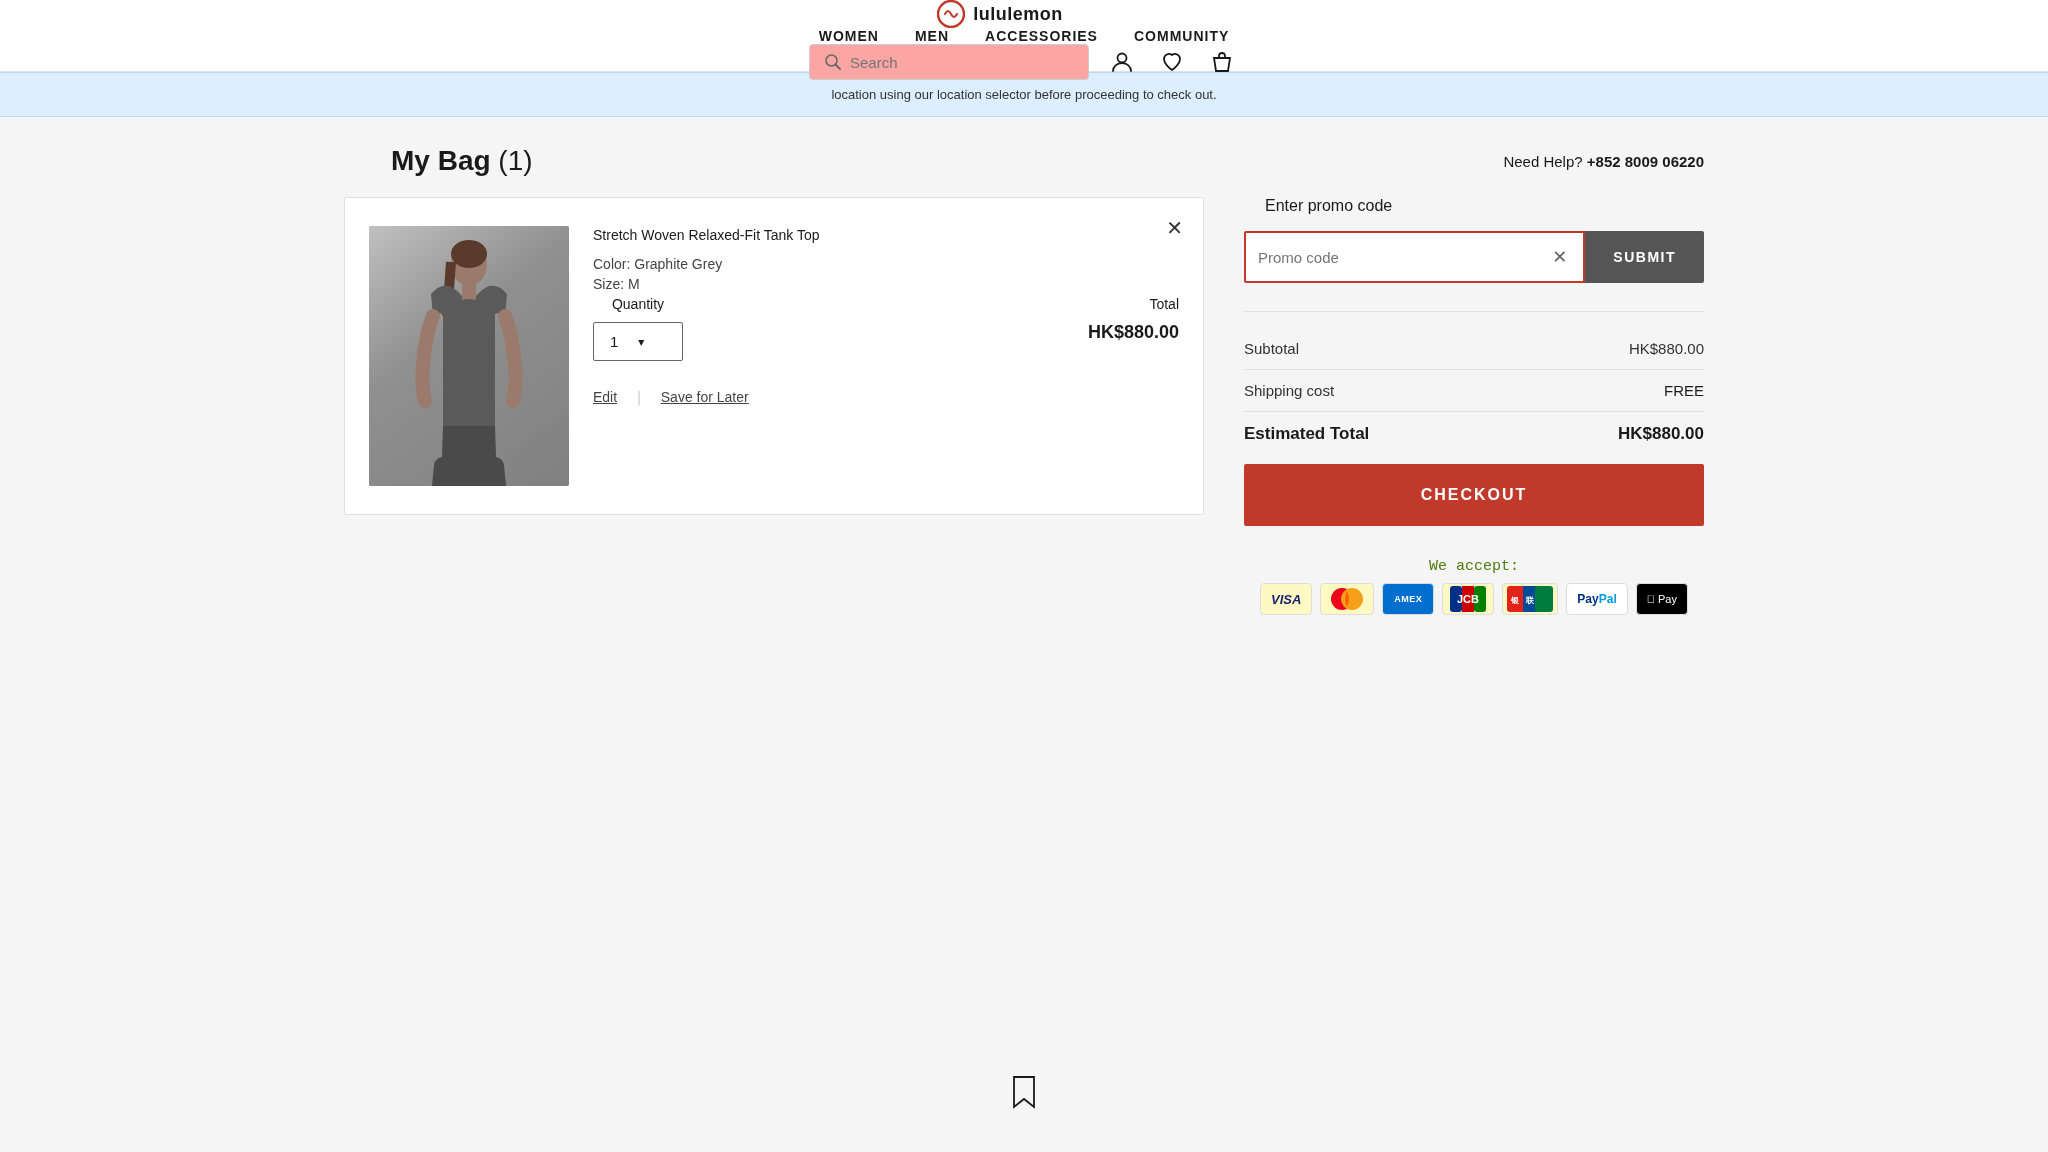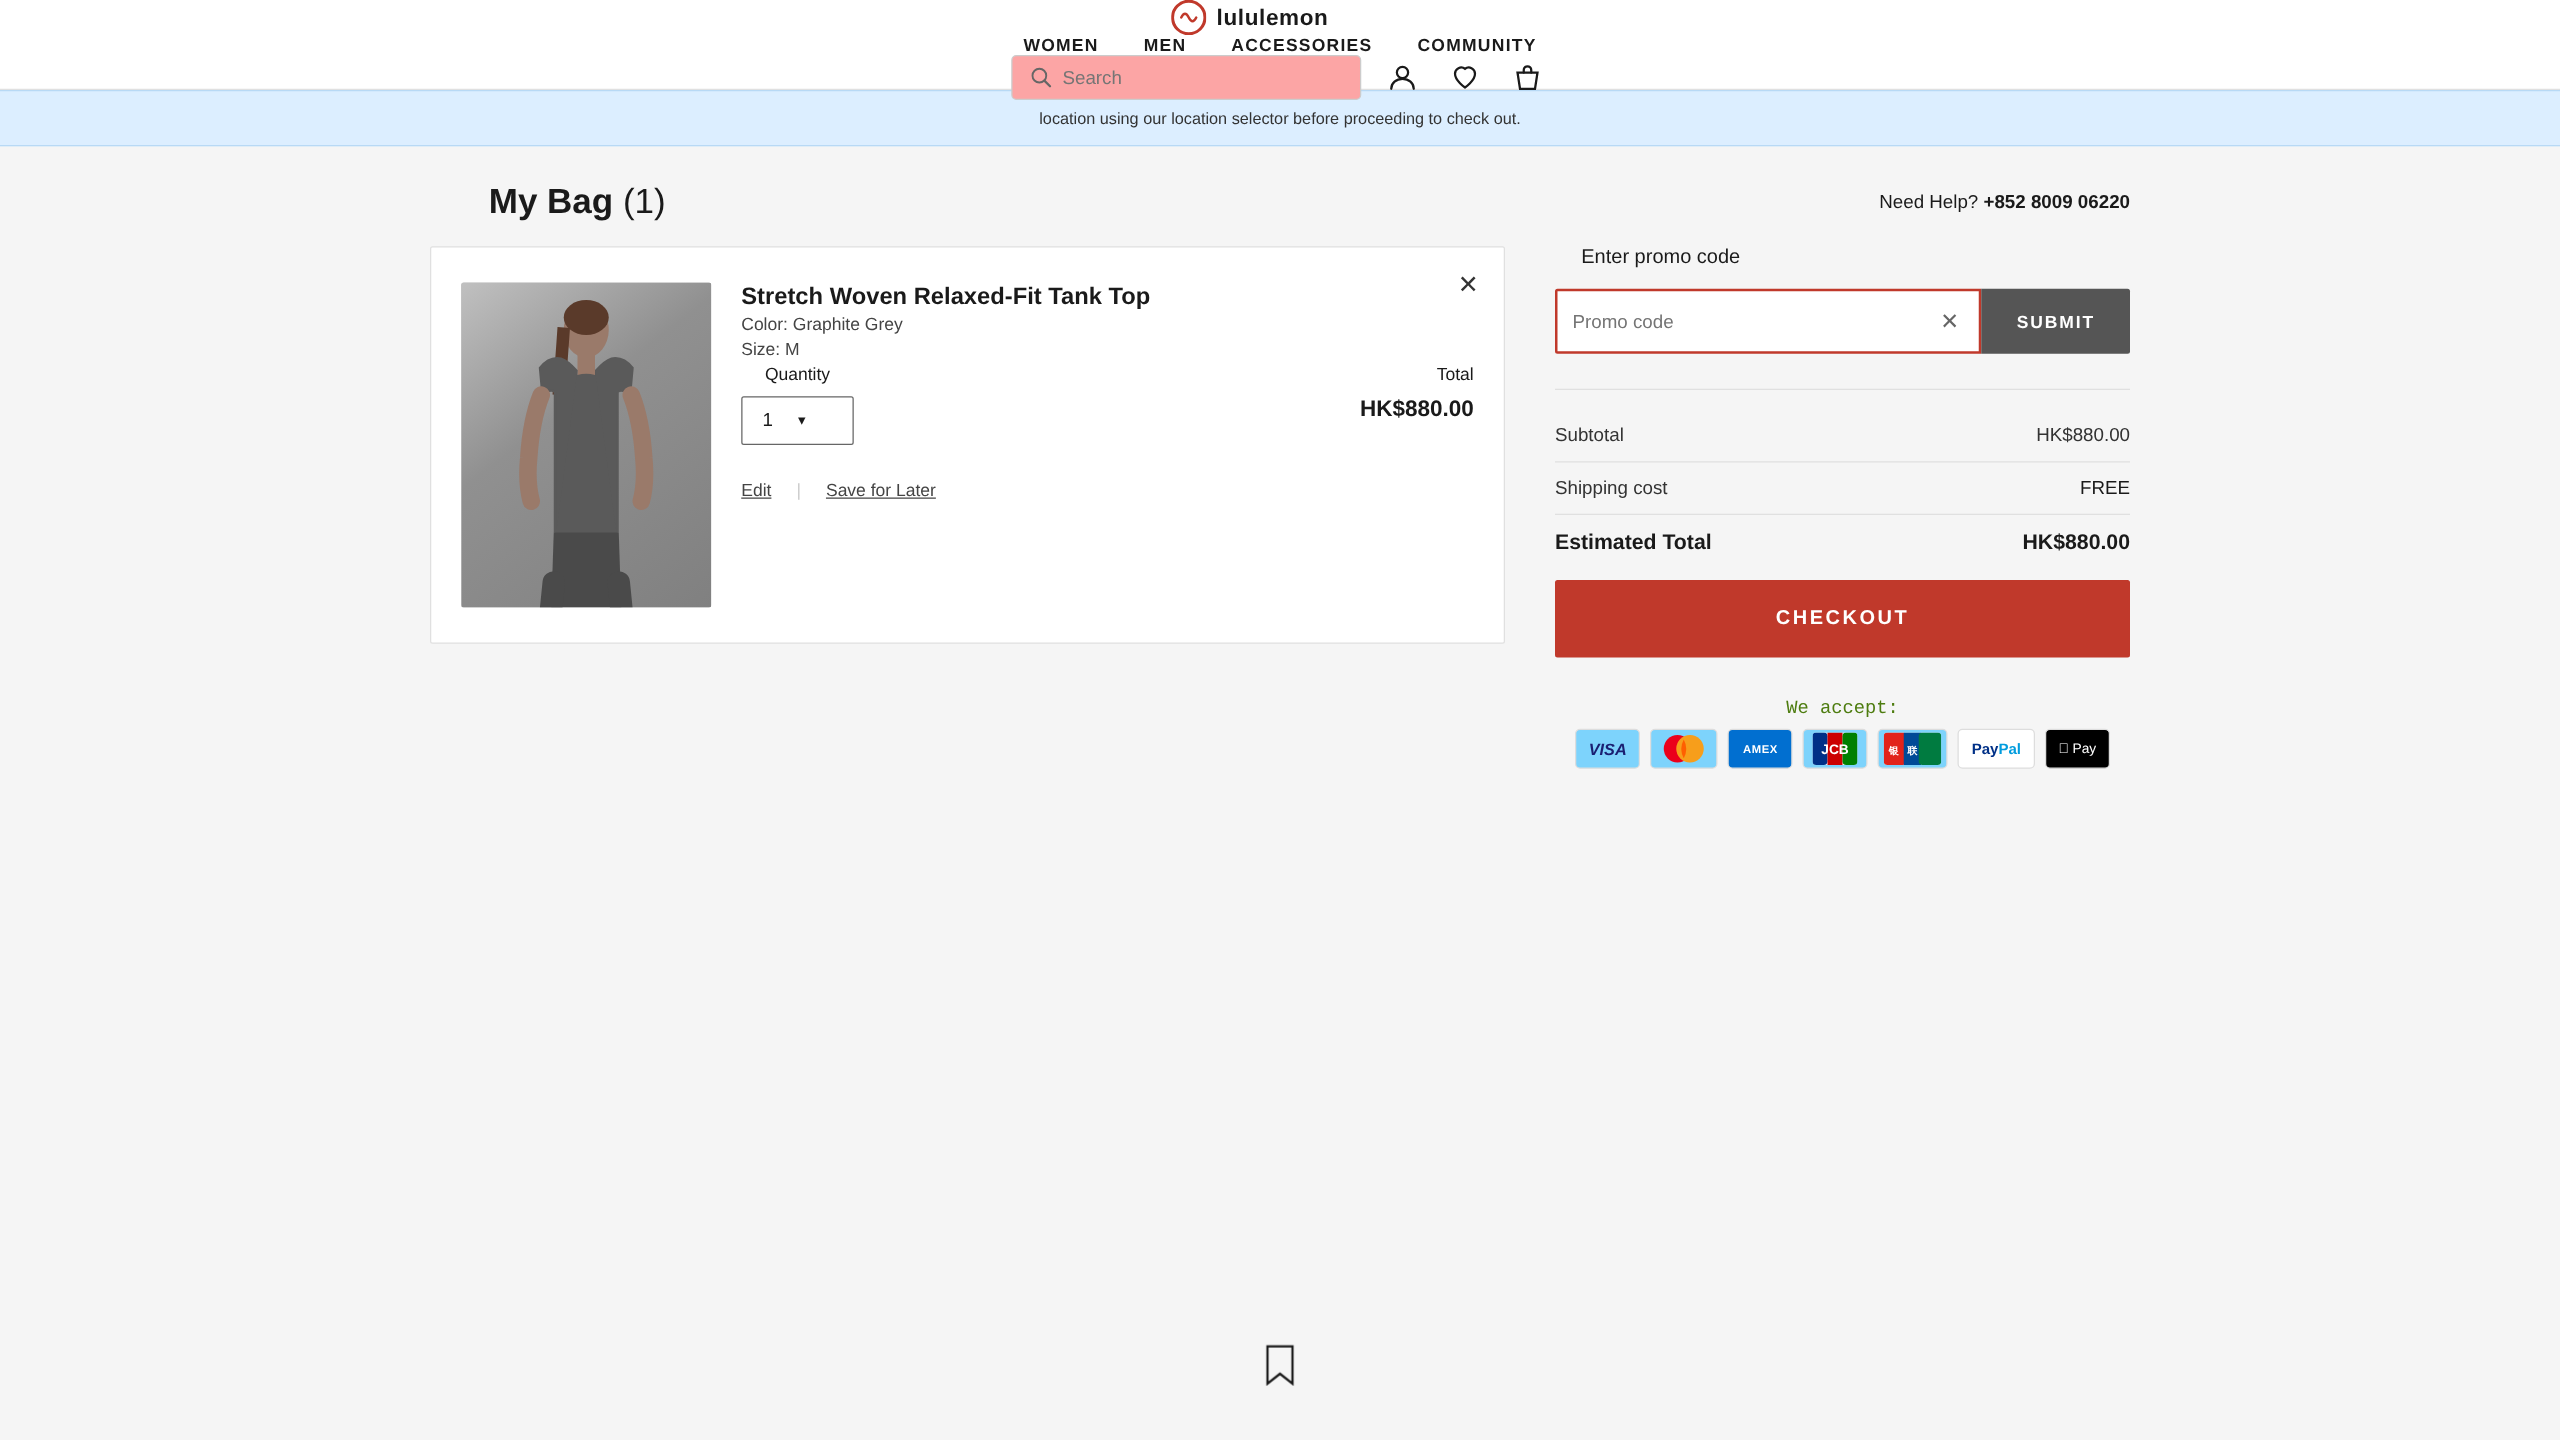--- a/index.html
+++ b/index.html
@@ -147,23 +147,24 @@
       border-radius: 2px;
       display: flex;
       align-items: center;
       justify-content: center;
     }
 
     .item-details {
       flex: 1;
     }
     .item-name {
-      font-size: 19px;
-      font-weight: 700;
-      color: #1a1a1a;
+      font-size: 14px;
+      font-weight: 400;
+      color: #1a1a1a;
+      margin-bottom: 12px;
       line-height: 1.3;
     }
     .item-meta {
       font-size: 14px;
       color: #444;
       margin-bottom: 4px;
     }
     .item-pricing-row {
       display: flex;
       align-items: flex-start;
@@ -344,21 +345,21 @@
       flex-wrap: wrap;
     }
     .payment-icon {
       height: 32px;
       border-radius: 4px;
       border: 1px solid #ddd;
       display: flex;
       align-items: center;
       justify-content: center;
       padding: 4px 10px;
-      background: #7dd3fc;
+      background: #fef9c3;
       font-size: 10px;
       font-weight: 700;
       min-width: 52px;
     }
     .visa { color: #1a1f71; font-size: 13px; }
     .amex { background: #016fd0; color: #fff; font-size: 10px; }
 
     .bookmark-float {
       position: fixed;
       bottom: 40px;

